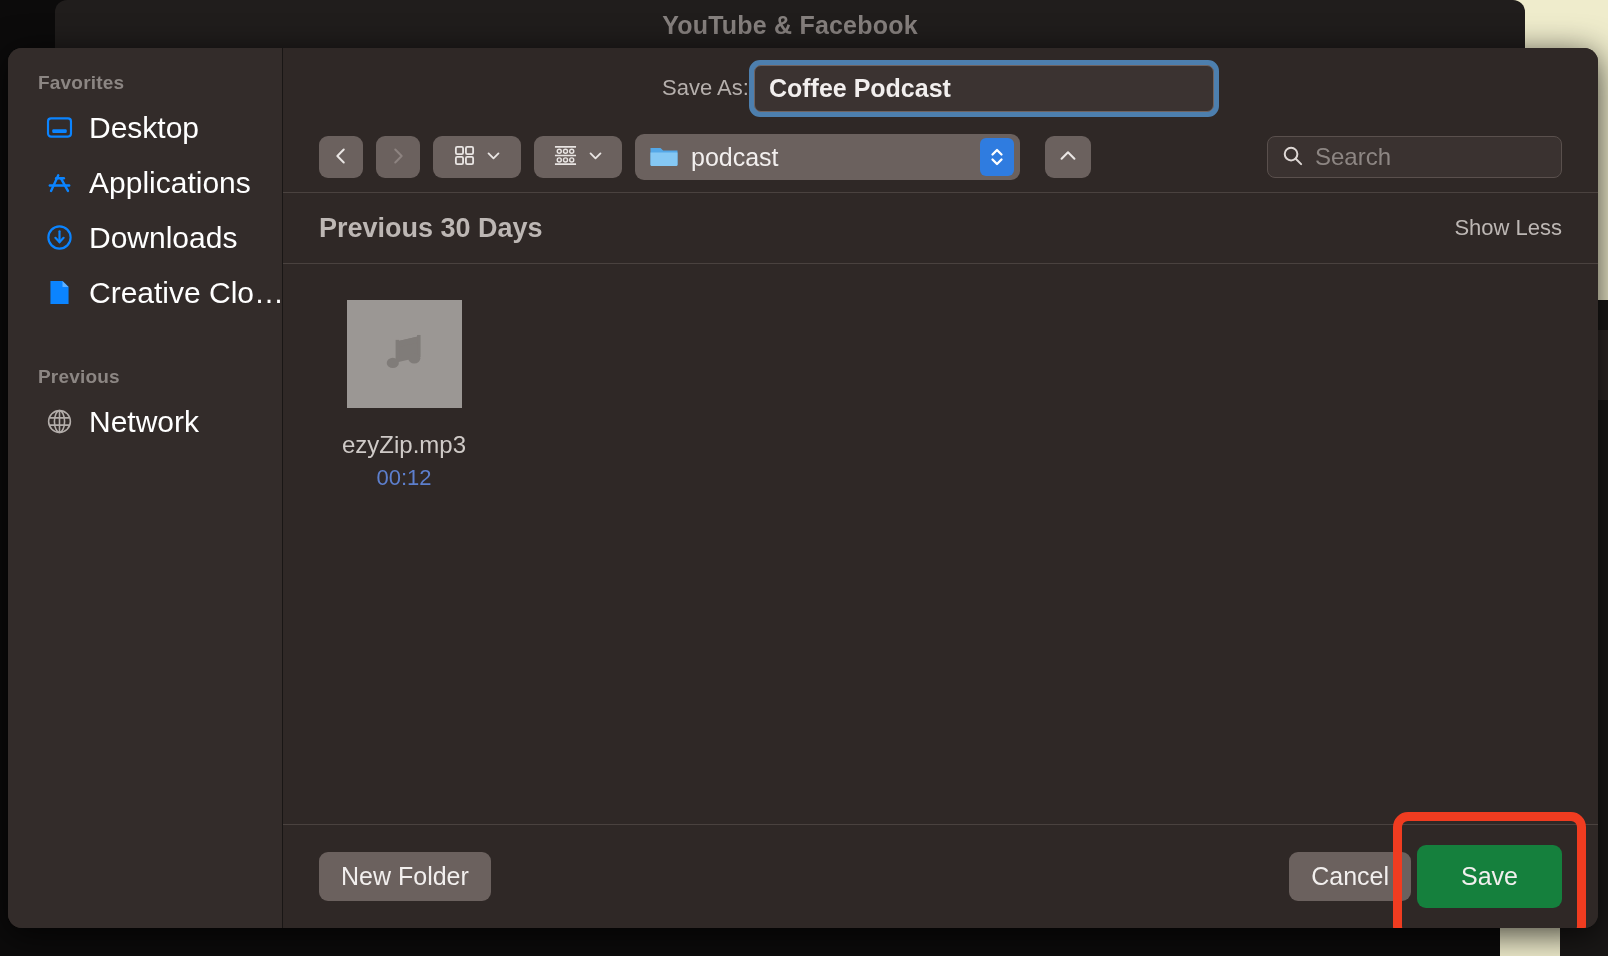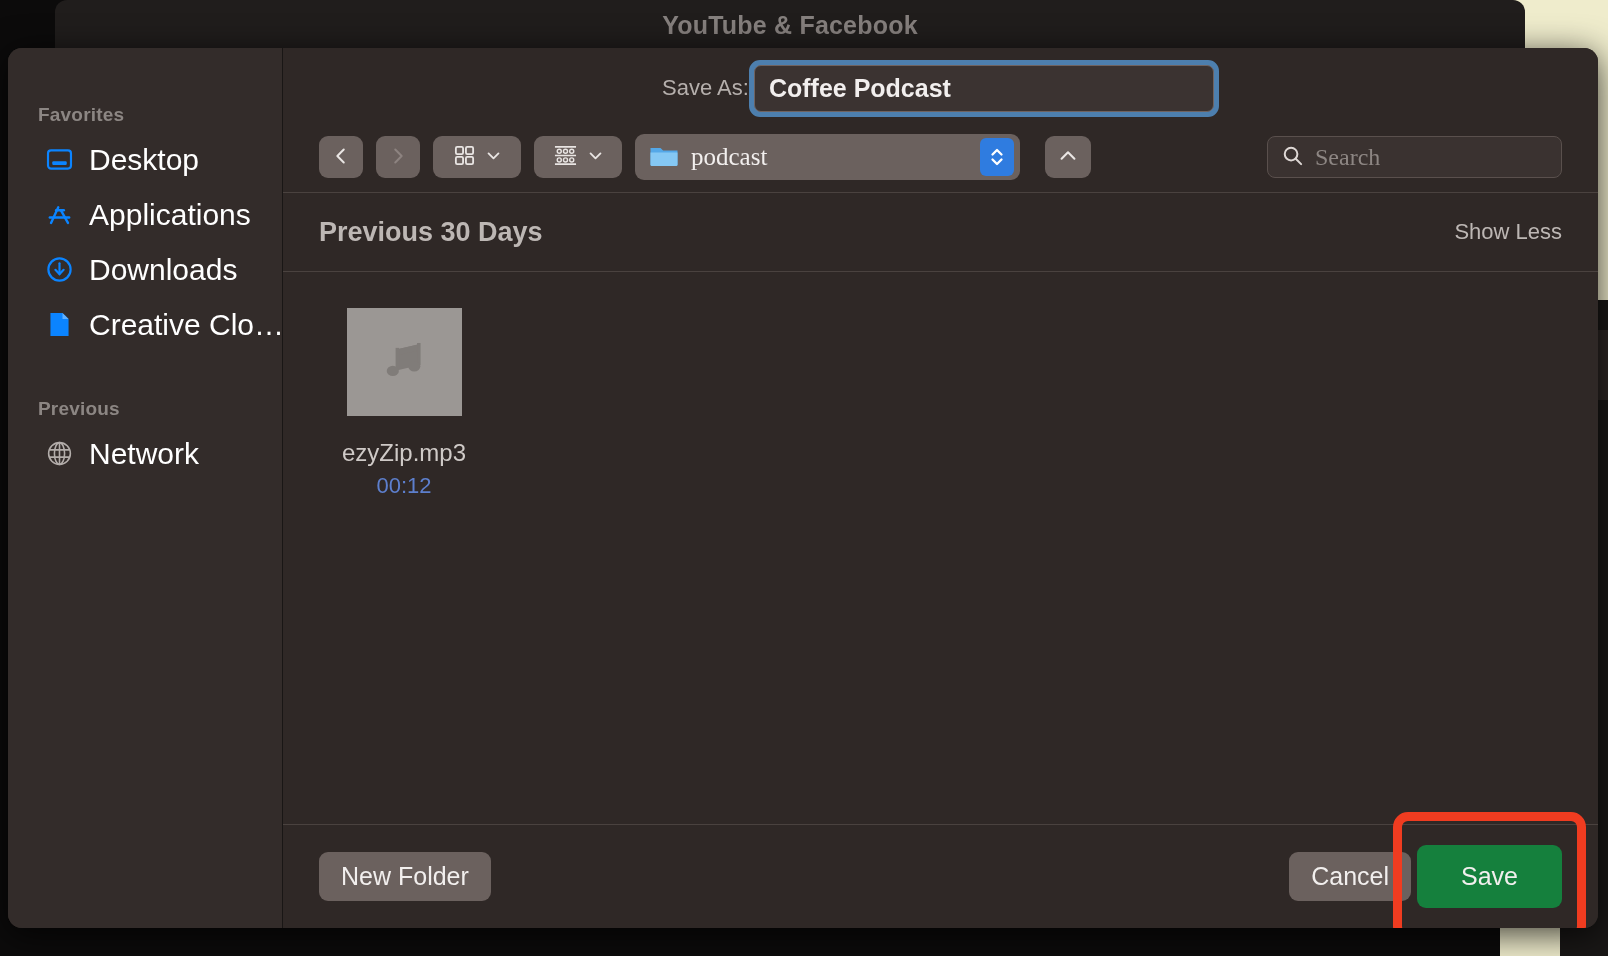--- a/index.html
+++ b/index.html
@@ -44,21 +44,21 @@
     box-shadow: 0 6px 34px rgba(0,0,0,.75);
     overflow: hidden;
     display: flex;
   }
 
   
   .sidebar {
     width: 275px; flex: 0 0 275px; height: 100%;
     background: #332c2a;
     border-right: 1px solid #191615;
-    padding-top: 56px;
+    padding-top: 24px;
   }
   .sb-header {
     color: #8c8683; font-size: 19px; font-weight: bold;
     padding: 0 0 6px 30px; letter-spacing: .2px;
   }
   .sb-header.loc { margin-top: 46px; }
   .sb-item {
     display: flex; align-items: center; gap: 15px;
     height: 55px; padding-left: 36px;
     color: #ffffff; font-size: 30px;
@@ -84,21 +84,20 @@
   .filename {
     background: #3b3331; border: 1px solid #6f6360; border-radius: 7px;
     color: #f2efee; font-size: 25px; padding: 8px 14px;
     width: 100%; outline: none; font-family: "Liberation Sans", sans-serif; font-weight: bold;
   }
 
   
   .toolbar-nav {
     height: 70px; display: flex; align-items: center; gap: 13px;
     padding: 0 36px;
-    font-family: Liberation Serif, serif;
   }
   .tb-btn {
     background: #6b615e; border-radius: 9px; height: 42px;
     display: flex; align-items: center; justify-content: center;
     color: #e9e5e3; border: none; cursor: pointer;
   }
   .tb-btn.arrow { width: 44px; }
   .tb-btn.arrow.disabled { color: #8d8380; }
   .tb-btn.view { width: 88px; gap: 9px; }
   .tb-btn.up { width: 46px; margin-left: 12px; }
@@ -115,21 +114,21 @@
   }
   .search-field {
     margin-left: auto; width: 295px; height: 42px;
     background: #3a3230; border: 1px solid #5a504d; border-radius: 8px;
     display: flex; align-items: center; gap: 11px; padding: 0 13px;
   }
   .search-ph { color: #8d8683; font-size: 24px; }
 
   
   .group-head {
-    height: 80px; border-top: 1px solid #4a423f; border-bottom: 1px solid #4a423f;
+    height: 72px; border-top: 1px solid #4a423f; border-bottom: 1px solid #4a423f;
     display: flex; align-items: center; padding: 15px 36px;
   }
   .group-title { color: #bdb7b4; font-size: 27px; font-weight: bold; }
   .group-action { margin-left: auto; color: #bdb7b4; font-size: 22px; cursor: pointer; }
 
   
   .file-area { flex: 1; padding: 36px; position: relative; }
   .file-item { width: 170px; text-align: center; cursor: pointer; }
   .file-thumb {
     width: 115px; height: 108px; margin: 0 auto; background: #9b9794;

